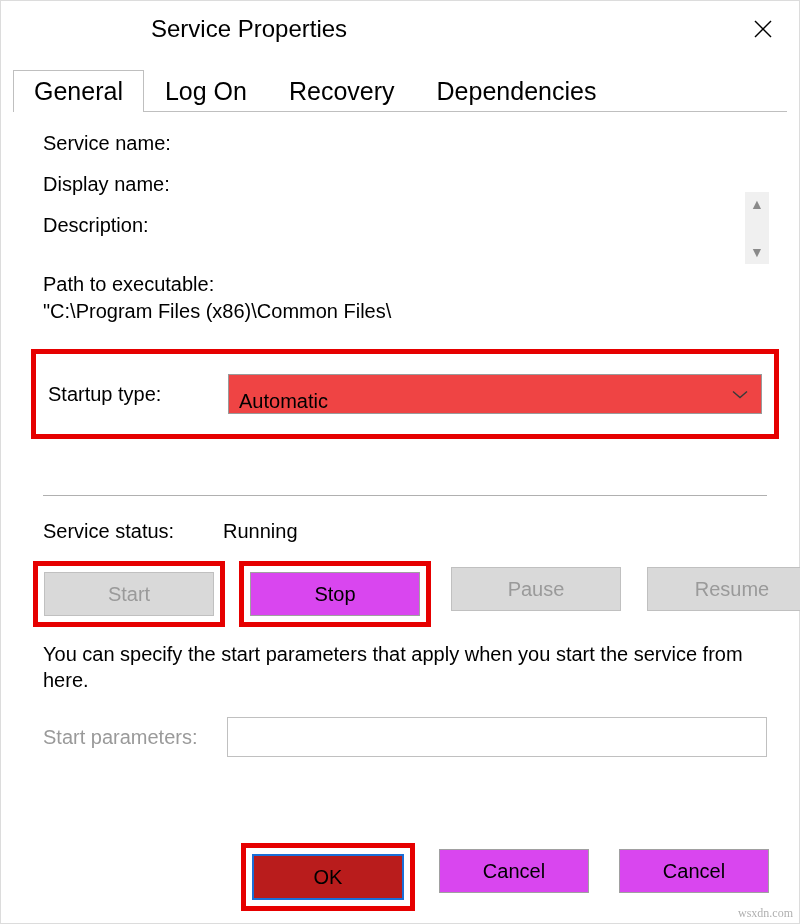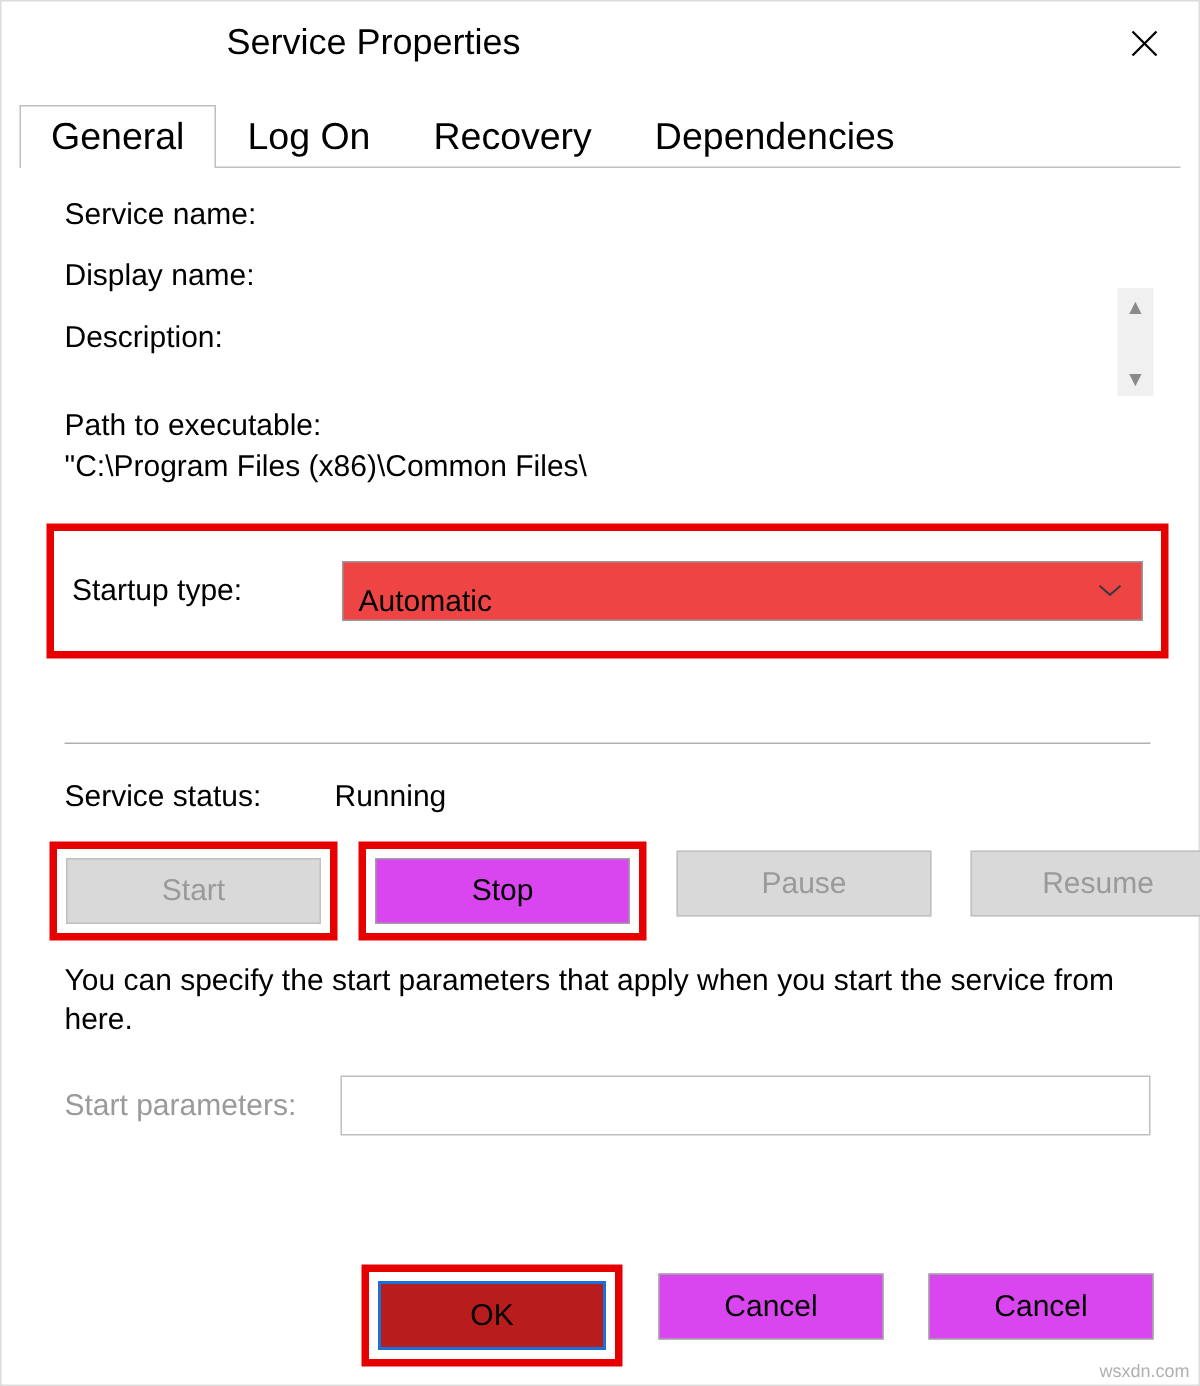--- a/index.html
+++ b/index.html
@@ -199,20 +199,21 @@
   .btn.ok {
     border: 2px solid #1a6fd8;
     background: #b91c1c;
   }
   .watermark {
     position: absolute;
     right: 6px;
     bottom: 2px;
     font-size: 12px;
     color: #b0b0b0;
+    font-family: Liberation Serif, serif;
   }
 </style>
 </head>
 <body>
 
 <div class="window">
 
   <div class="titlebar">
     <span class="title">Service Properties</span>
     <div class="close">

